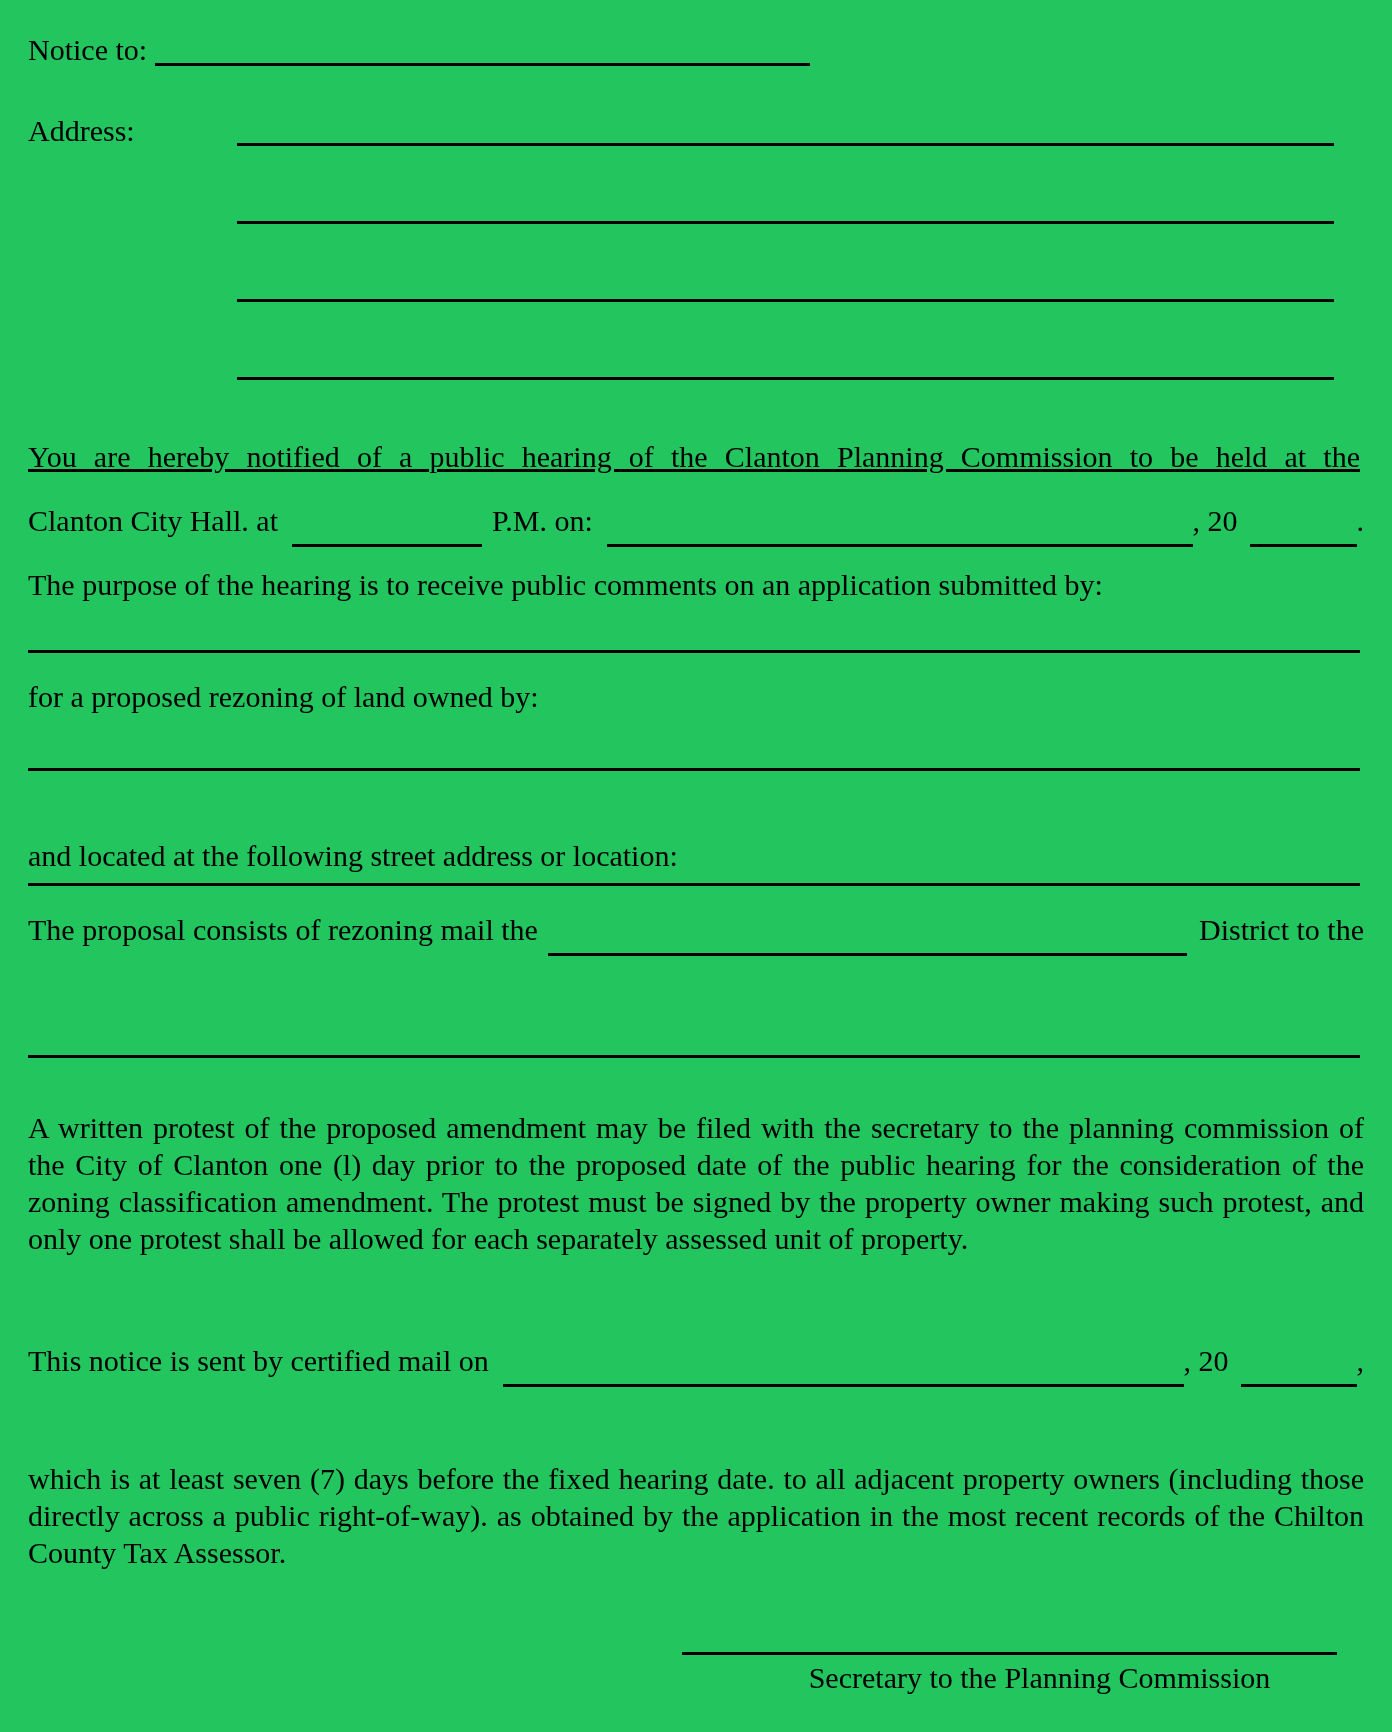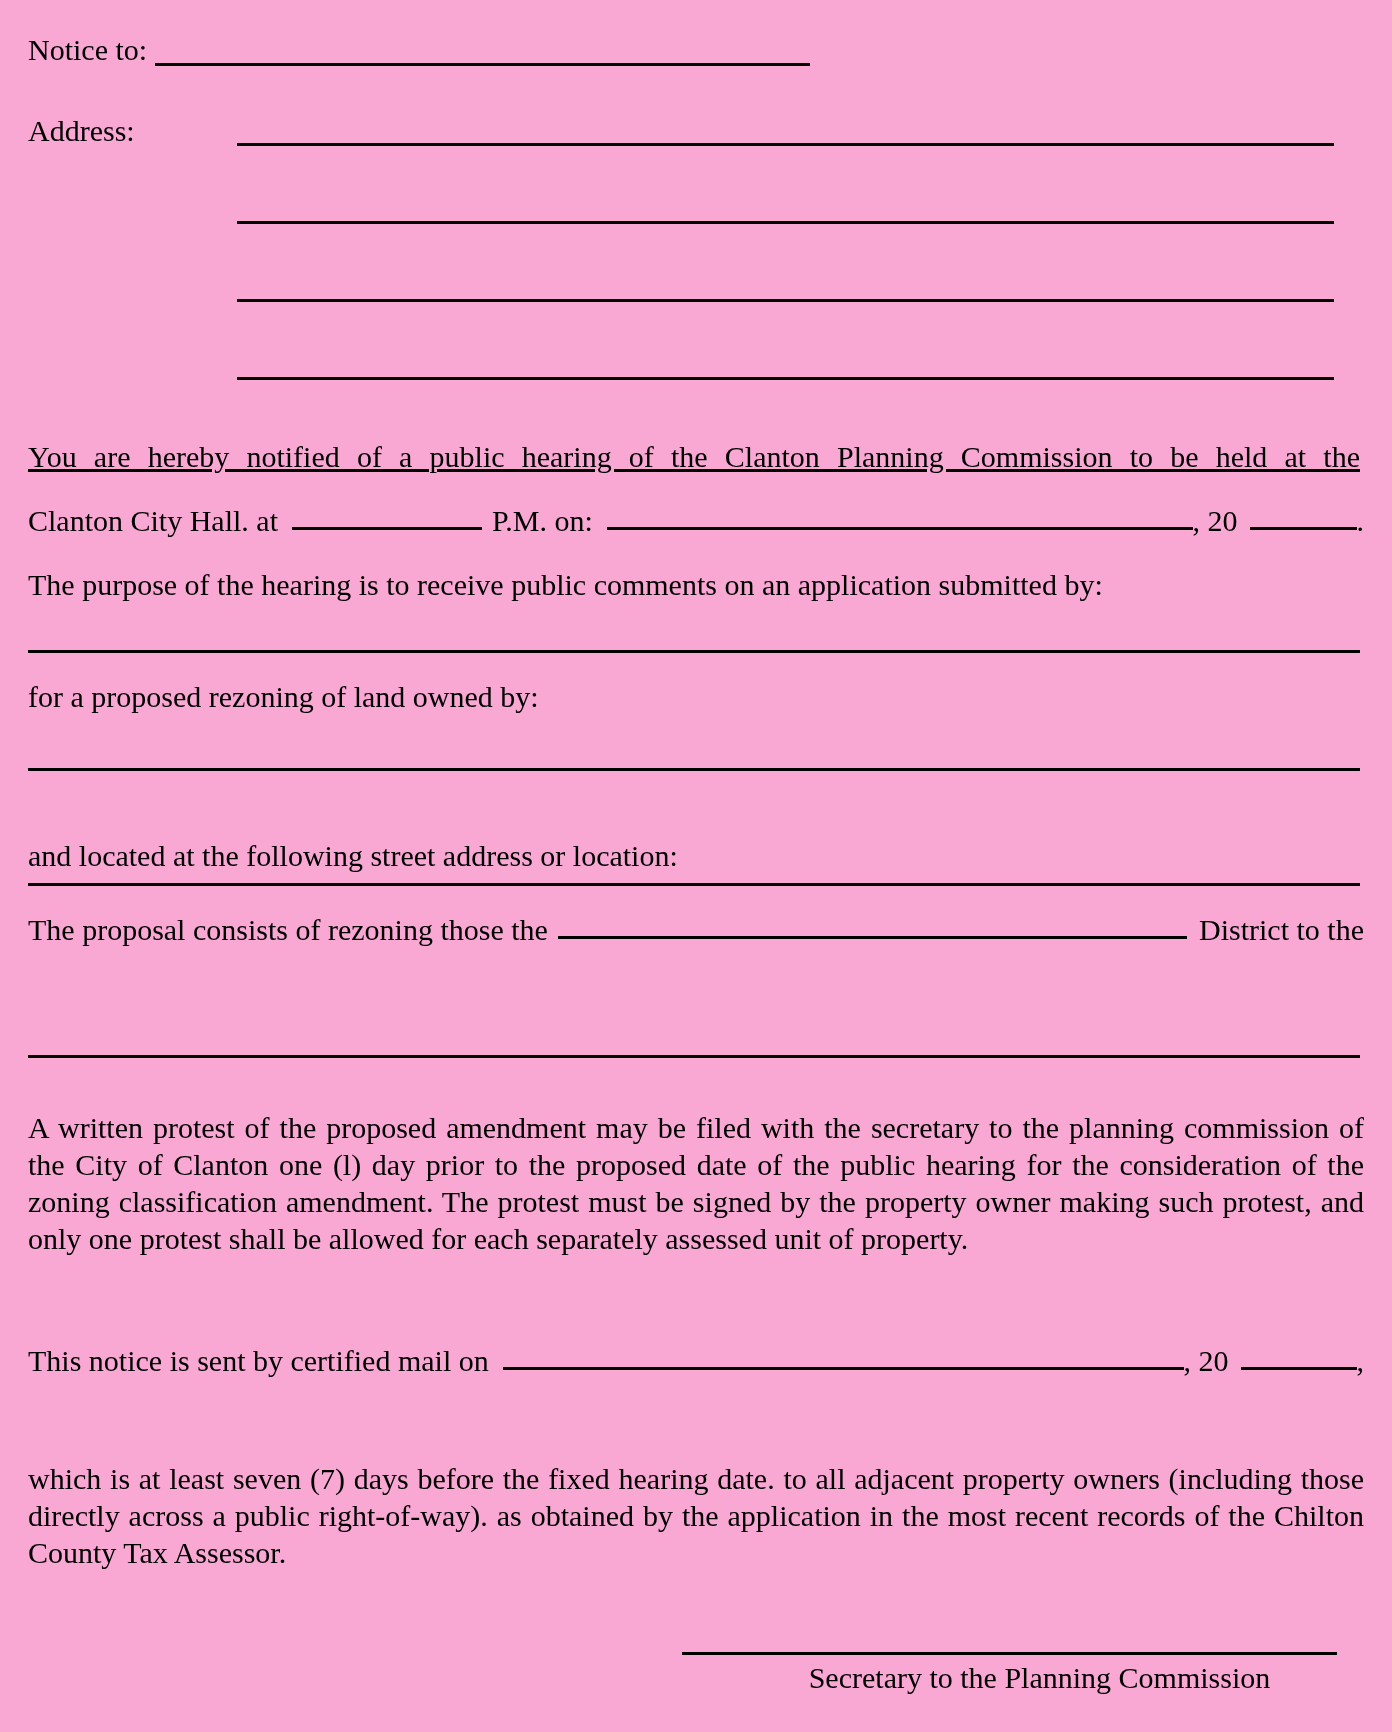--- a/index.html
+++ b/index.html
@@ -1,36 +1,36 @@
 <!DOCTYPE html>
 <html><head>
 <meta charset="utf-8">
 <style>
   html,body { margin:0; padding:0; background:#e8e8e8; }
   .page {
     position:relative;
     width:1392px; height:1732px;
     margin:0 auto;
-    background:#f9a8d4;
+    background:#22c55e;
     color:#000000;
     font-family:"Liberation Serif","DejaVu Serif",serif;
     font-size:30px;
     overflow:hidden;
   }
   .row {
     position:absolute;
     left:28px;
     width:1336px;
     height:40px;
     line-height:40px;
     white-space:nowrap;
   }
   .flexrow {
     display:flex;
-    align-items:flex-start;
+    align-items:flex-end;
   }
   .stretch {
     text-align:justify;
     text-align-last:justify;
   }
   .para {
     position:absolute;
     left:28px;
     width:1336px;
     line-height:37px;
@@ -100,21 +100,21 @@
 
   <div class="row" style="top:677px;">for a proposed rezoning of land owned by:</div>
 
   <div class="hline" style="top:768px; left:28px; width:1332px;"></div>
 
   <div class="row" style="top:836px;">and located at the following street address or location:</div>
 
   <div class="hline" style="top:883px; left:28px; width:1332px;"></div>
 
   <div class="row flexrow" style="top:910px;">
-    <span>The proposal consists of rezoning those the</span>
+    <span>The proposal consists of rezoning mail the</span>
     <span class="blank grow ml10 mr12"></span>
     <span>District to the</span>
   </div>
 
 
   <div class="hline" style="top:1055px; left:28px; width:1332px;"></div>
 
   <div class="para" style="top:1109px;">A written protest of the proposed amendment may be filed with the secretary to the planning commission of the City of Clanton one (l) day prior to the proposed date of the public hearing for the consideration of the zoning classification amendment. The protest must be signed by the property owner making such protest, and only one protest shall be allowed for each separately assessed unit of property.</div>
 
   <div class="row flexrow" style="top:1341px;">

